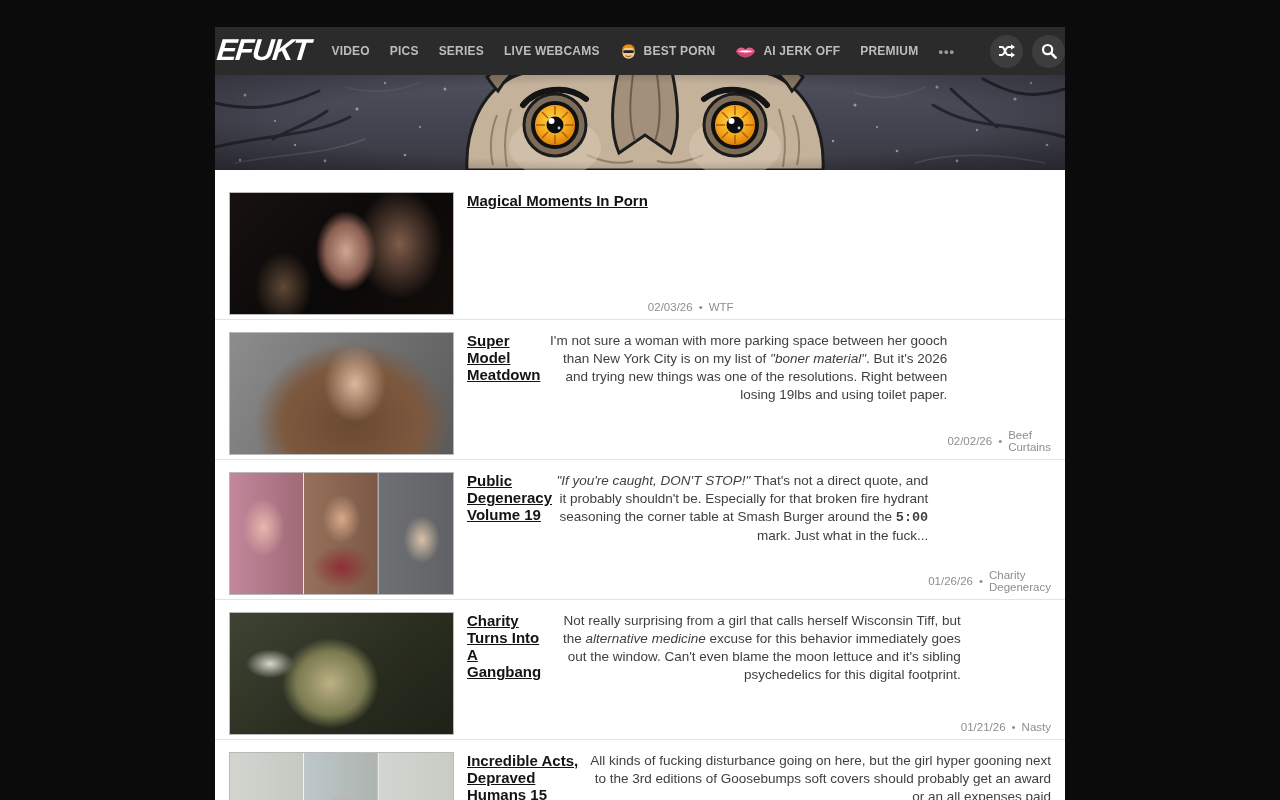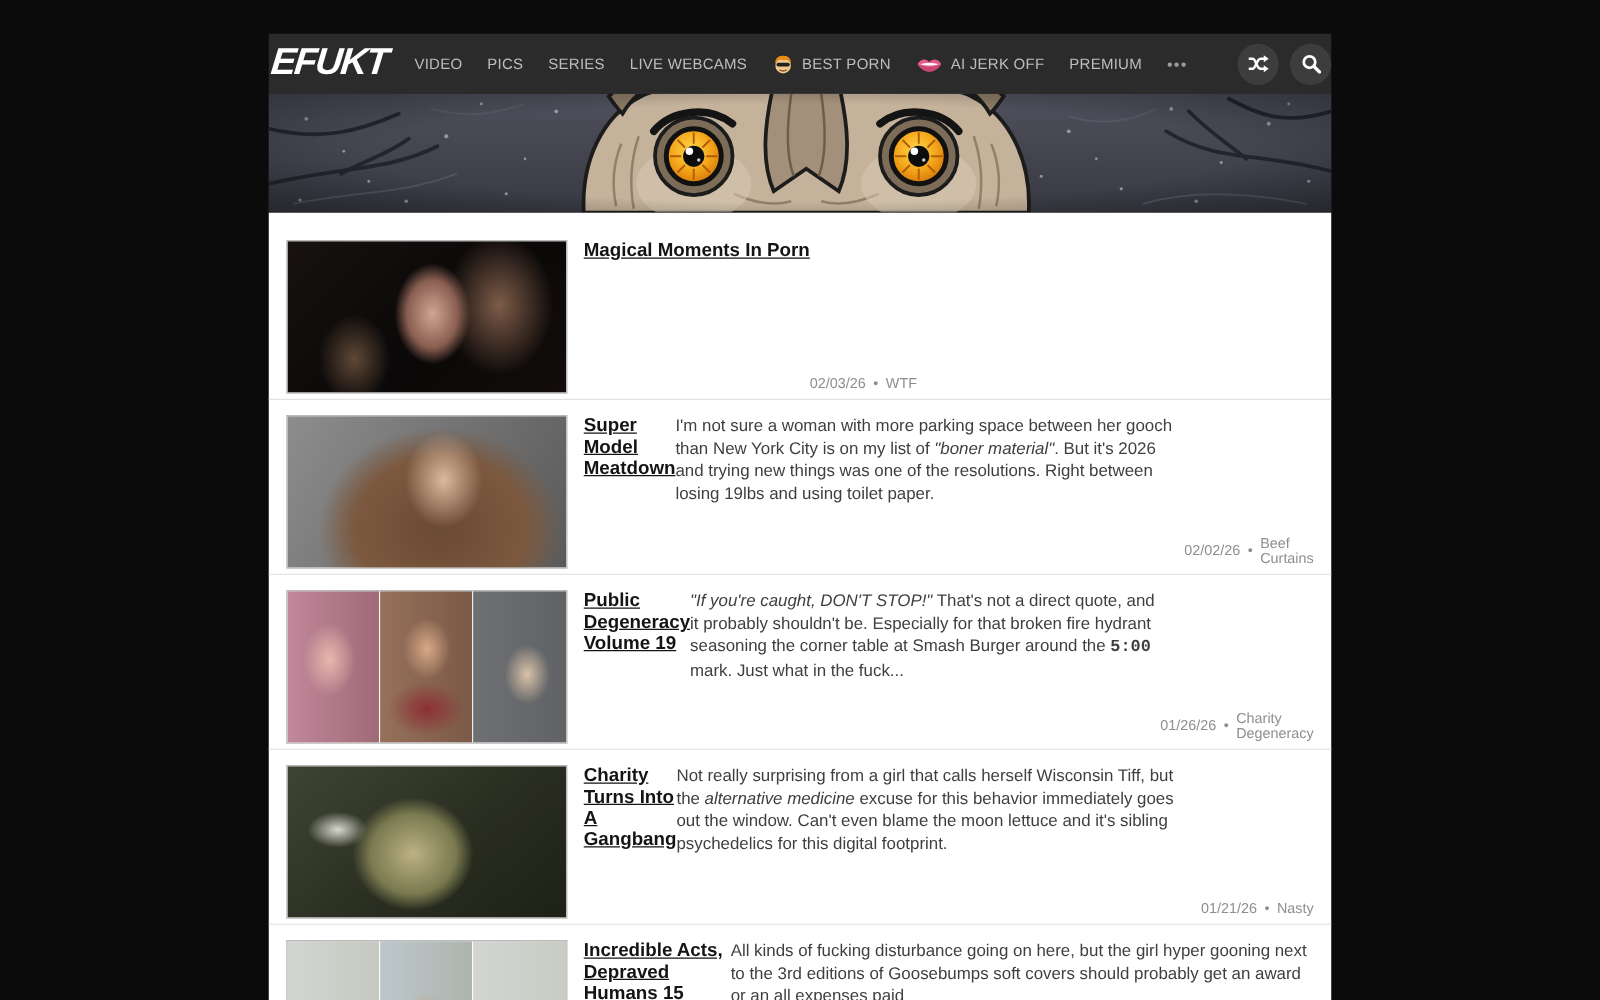--- a/index.html
+++ b/index.html
@@ -5,21 +5,21 @@
   html,body{margin:0;padding:0;}
   body{background:#0b0b0b;font-family:"Liberation Sans",sans-serif;}
   .page{position:relative;width:1280px;height:800px;overflow:hidden;background:#0b0b0b;}
   .column{width:850px;margin:0 auto;}
 
   
   .topbar{margin-top:27px;height:48px;background:#2b2b2b;display:flex;align-items:center;}
   .logo{font-style:italic;font-weight:800;font-size:30px;color:#fff;letter-spacing:-1.5px;
         transform:skewX(-6deg);margin:0 12px 2px 2px;cursor:pointer;white-space:nowrap;}
   .navlinks{display:flex;align-items:center;height:100%;}
-  .navlink{color:#bdbdbd;font-weight:400;font-size:12px;letter-spacing:.2px;margin:0 10px;
+  .navlink{color:#bdbdbd;font-weight:700;font-size:12px;letter-spacing:.2px;margin:0 10px;
            text-transform:uppercase;display:flex;align-items:center;gap:7px;cursor:pointer;
            text-decoration:none;white-space:nowrap;}
   .navlink .nicon{display:flex;align-items:center;}
   .dotslink{font-size:13px;letter-spacing:1px;color:#9a9a9a;}
   .navactions{margin-left:auto;display:flex;gap:9px;padding-right:0;}
   .circlebtn{width:33px;height:33px;border-radius:50%;background:#3d3d3d;border:none;
              display:flex;align-items:center;justify-content:center;cursor:pointer;padding:0;}
 
   
   .banner{height:95px;position:relative;overflow:hidden;background:#43434e;cursor:pointer;}
@@ -27,21 +27,21 @@
 
   
   .content{background:#fff;min-height:630px;padding-top:10px;}
   .item{display:flex;padding:12px 14px 4px;border-bottom:1px solid #e4e4e4;}
   .item:last-child{border-bottom:none;}
   .thumb{width:225px;height:123px;flex:0 0 auto;border:1px solid #b9b9b9;box-sizing:border-box;
          cursor:pointer;display:block;}
   .info{margin-left:13px;display:flex;flex:1;min-width:0;height:123px;}
   .title{font-size:15px;font-weight:700;color:#141414;text-decoration:underline;margin:0 0 6px;
          cursor:pointer;line-height:17px;}
-  .desc{font-size:13.5px;color:#3f3f3f;line-height:18px;margin:0;}
+  .desc{font-size:13.5px;color:#3f3f3f;line-height:18px;margin:0;text-align:right;}
   .desc .it{font-style:italic;}
   .desc .bd{font-weight:700;font-family:Liberation Mono, monospace;}
   .meta{margin-top:auto;color:#8e8e8e;font-size:11.5px;display:flex;gap:6px;align-items:center;
         padding-bottom:2px;}
   .meta .cat{cursor:pointer;}
 
   
   .thumb-1{background:
     radial-gradient(ellipse 42px 56px at 52% 48%, #cfa692 0%, #8a5f52 48%, rgba(0,0,0,0) 72%),
     radial-gradient(circle 8px at 52% 62%, #a5303f 0%, rgba(0,0,0,0) 100%),

